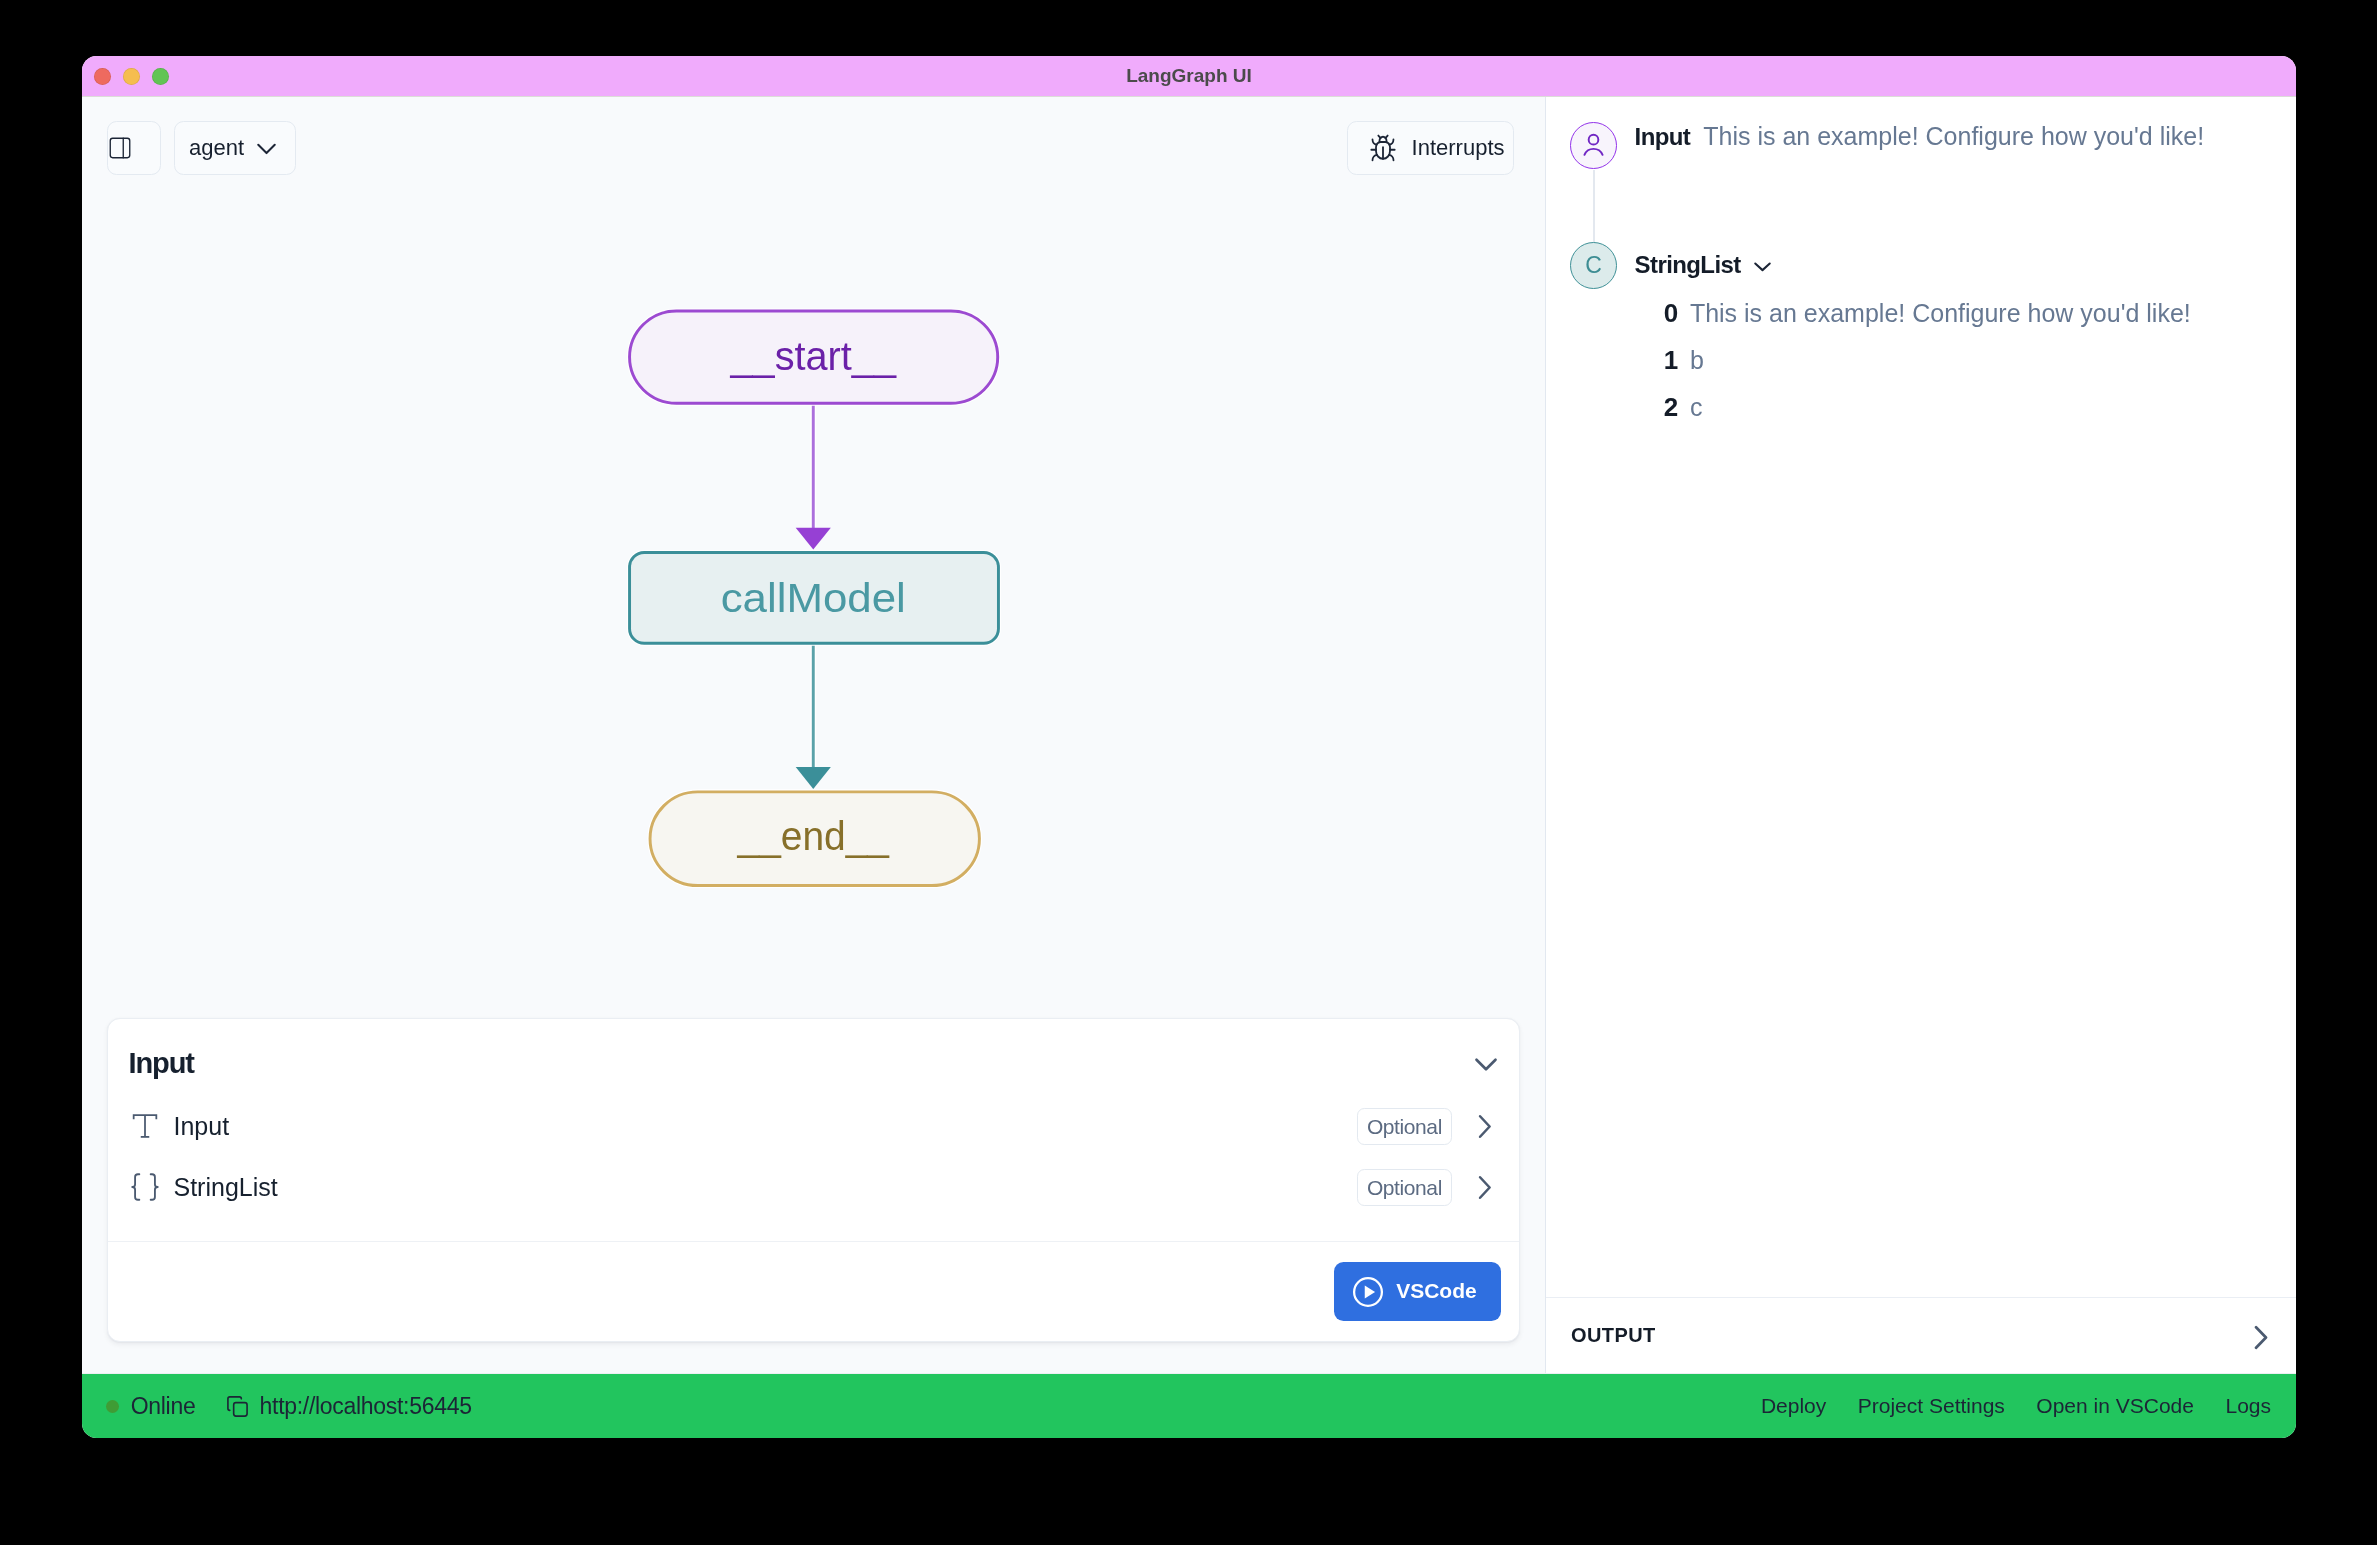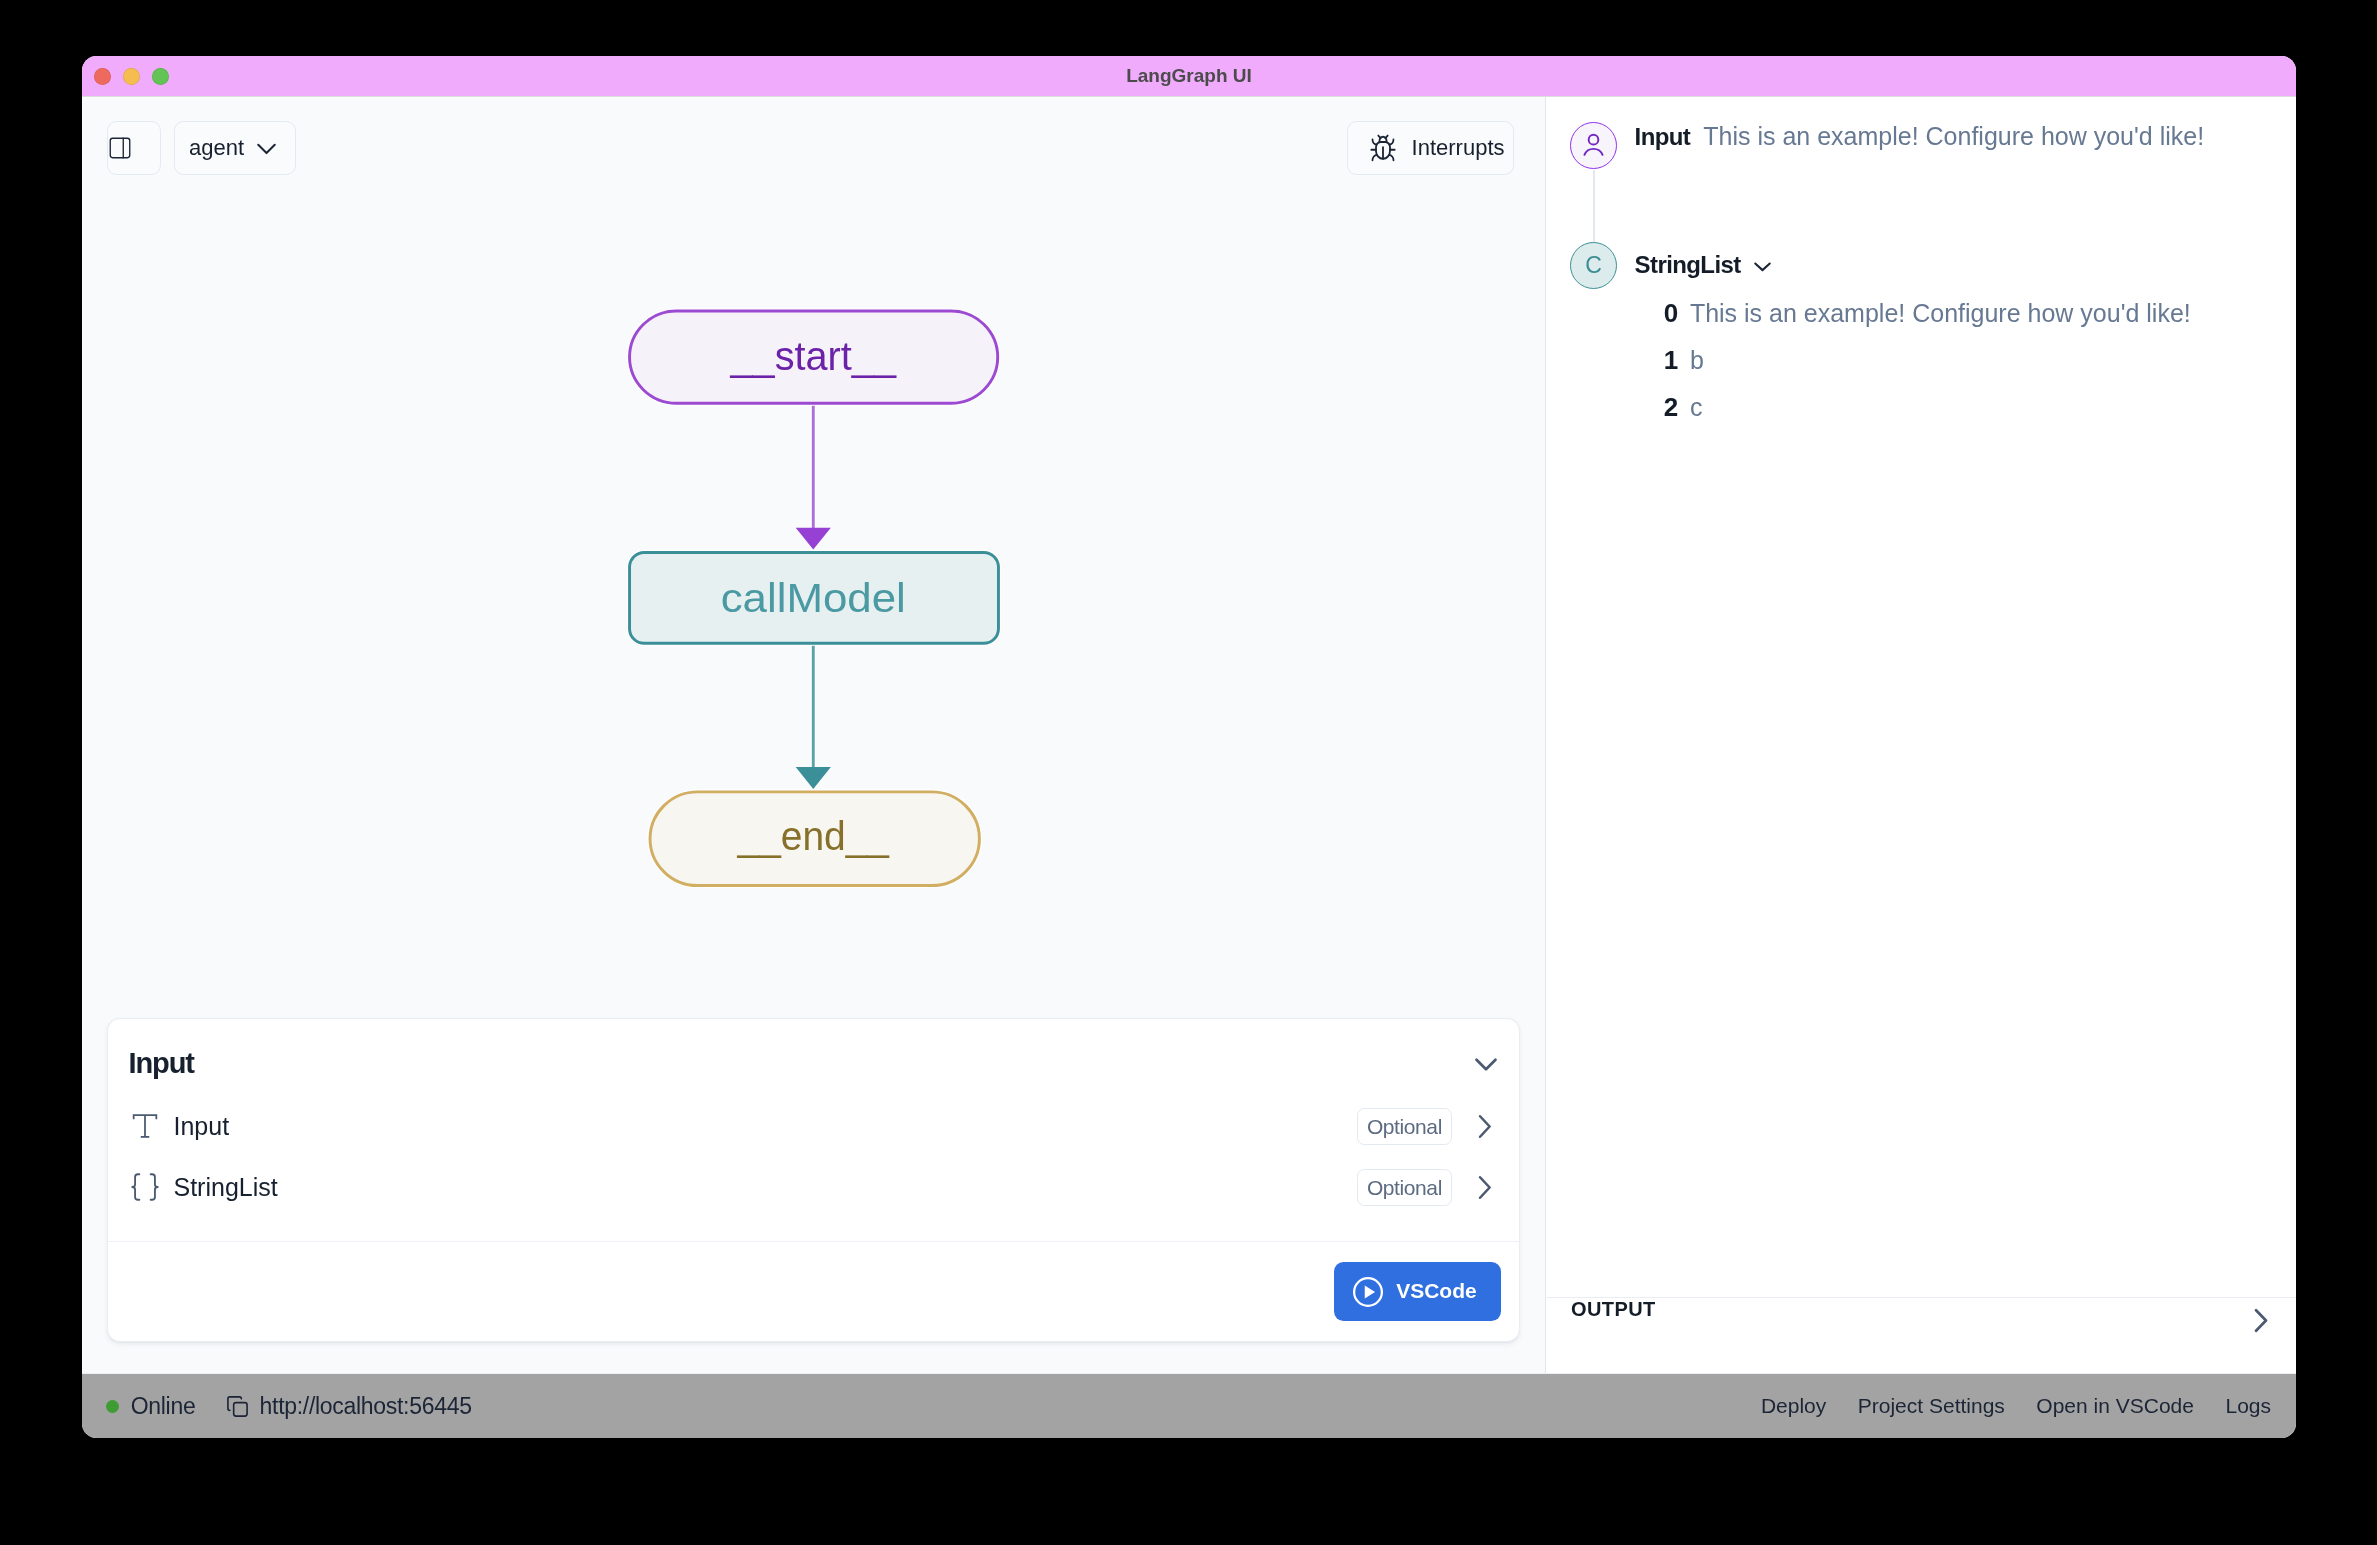--- a/index.html
+++ b/index.html
@@ -54,21 +54,21 @@
   .badge { border:0.7px solid #e3e9f0; border-radius:7.3px; color:#5c6b82; font-size:21px;
            letter-spacing:-0.4px; height:37px; display:flex; align-items:center;
            padding:0 9.5px 0 8.8px; line-height:1; }
   .ip-foot { border-top:0.7px solid #eef1f5; display:flex; justify-content:flex-end; align-items:center;
              height:100px; flex:0 0 100px; padding:0 18.3px 0 23.4px; }
   .submit { background:#2f6fe0; color:#fff; border-radius:9.5px; height:59px;
             display:flex; align-items:center; gap:11px; padding:0 24px 0 17.6px;
             font-size:21px; font-weight:700; }
 
   
-  .statusbar { height:65px; flex:0 0 65px; background:#a3a3a3; border-top:0.7px solid #eceff3;
+  .statusbar { height:65px; flex:0 0 65px; background:#22c55e; border-top:0.7px solid #eceff3;
                display:flex; align-items:center; padding:0 25px 0 24px; }
   .sb-dot { width:13px; height:13px; border-radius:50%; background:#3f9c35; margin-right:11.7px; }
   .sb-text { font-size:23px; color:#1c2536; letter-spacing:-0.3px; }
   .sb-copy { margin-left:31px; margin-right:10.2px; display:flex; align-items:center; }
   .sb-links { margin-left:auto; display:flex; gap:31.5px; }
   .sb-links span { font-size:21px; color:#1c2536;text-align:center; }
 
   
   .thread-head { height:81px; flex:0 0 81px; display:flex; align-items:center;
                  padding:0 15.4px 0 26px; border-bottom:0.7px solid #eaeef4; gap:0; white-space:nowrap; }
@@ -92,21 +92,21 @@
   .m-row { display:flex; align-items:baseline; gap:13px; }
   .m-label { font-size:24px; font-weight:700; color:#141c28; letter-spacing:-0.6px; }
   .m-text { font-size:25px; color:#667892; }
   .connector { position:absolute; width:1.5px; background:#e3e8ef; left:47px; }
   .items { margin-top:19px; padding-left:17.6px; }
   .item { display:flex; align-items:baseline; height:47px; }
   .item .idx { font-size:26px; font-weight:700; color:#141c28; width:26px; text-align:right; }
   .item .val { font-size:25px; color:#667892; margin-left:11.7px; }
 
   .output { flex:0 0 auto; border-top:0.7px solid #eaeef4; height:76px;
-            display:flex; align-items:flex-start; padding:0 23.4px 0 25px; }
+            display:flex; align-items:center; padding:0 23.4px 0 25px; }
   .output .t { font-size:20px; font-weight:700; color:#141c28; letter-spacing:0.4px; }
 </style>
 </head>
 <body>
 
 <div class="win">
 
   <div class="titlebar">
     <div class="lights">
       <div class="light red"></div>

